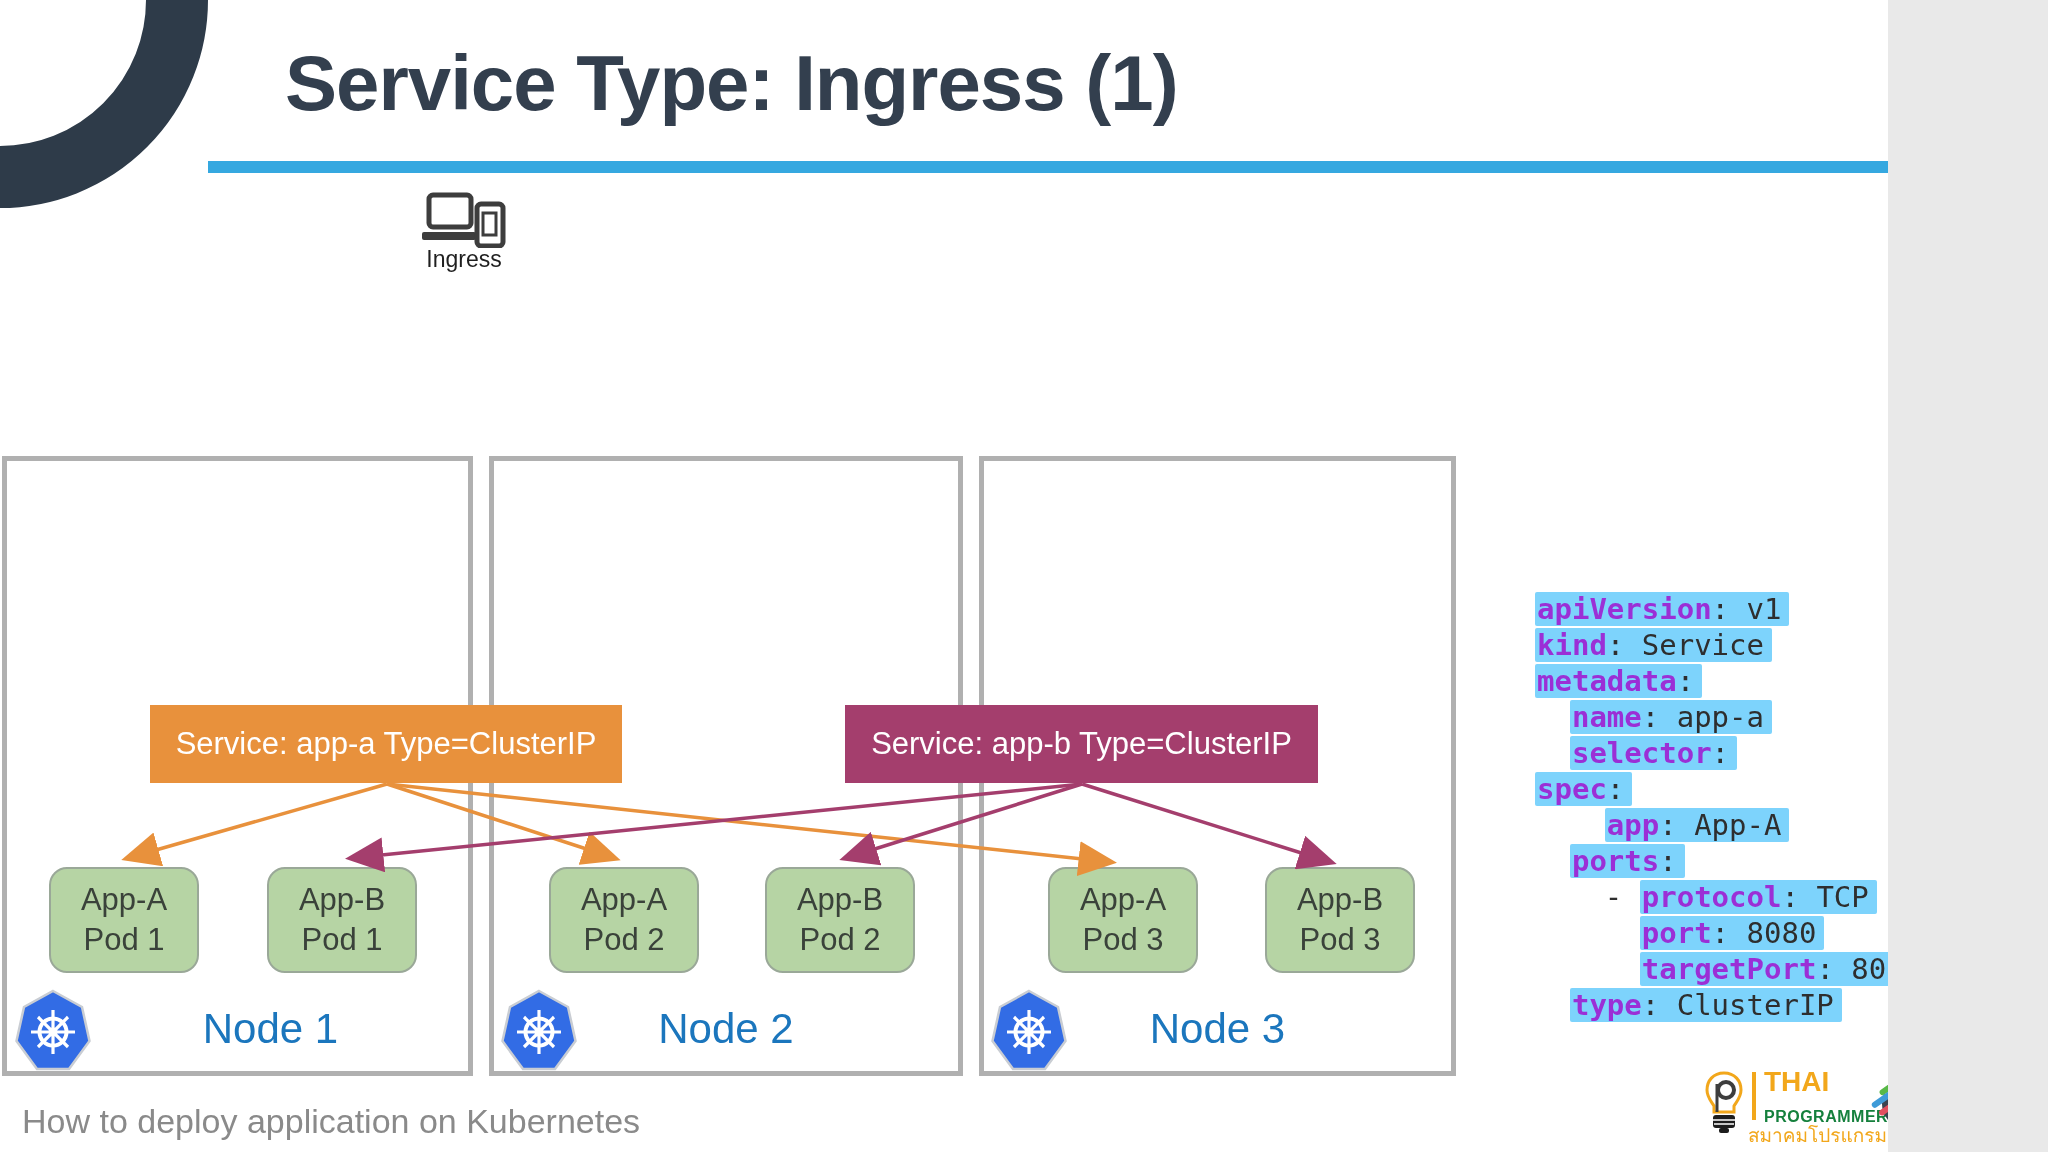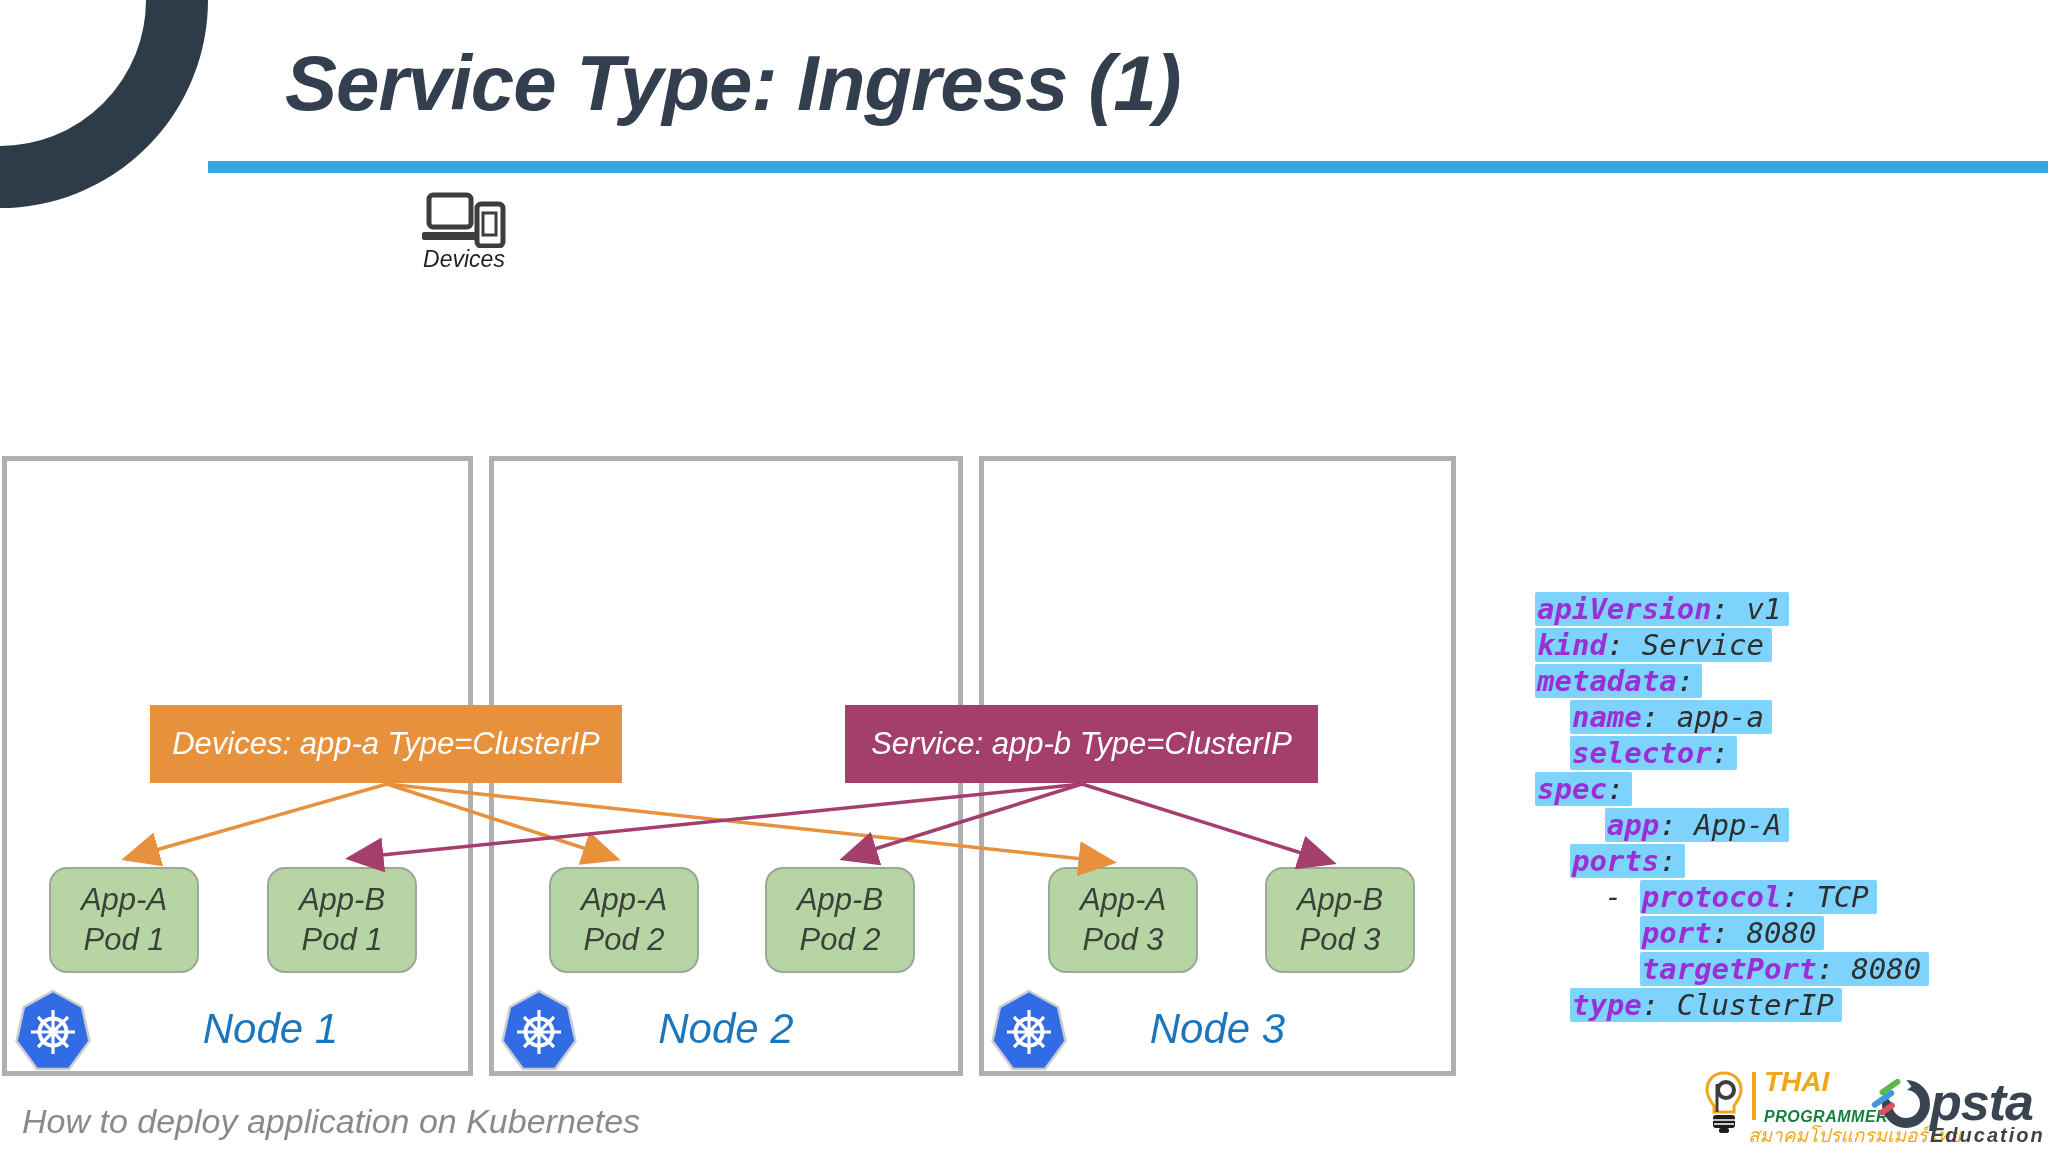--- a/index.html
+++ b/index.html
@@ -1,17 +1,17 @@
 <!DOCTYPE html>
 <html style="--c-ring: #2e3b49; --c-title: #333f4e; --c-accent-blue: #35a8e0; --c-service-a: #e8913c; --c-service-b: #a43e6d; --c-pod-fill: #b6d4a4; --c-pod-border: #9aa898; --c-node-border: #b0b0b0; --c-node-label: #1b76bd; --c-code-key: #9b2fd6; --c-code-val: #2e2e2e; --c-k8s-blue: #326ce5; --c-footer: #8a8a8a; --c-thai-amber: #f2a71b; --c-logo-dark: #3a4450;"><head>
 <meta charset="utf-8">
 <style>
   html,body{margin:0;padding:0;background:#e9e9e9;}
-  .slide{position:relative;width:2048px;height:1152px;background:#ffffff;overflow:hidden;
-         font-family:"Liberation Sans",sans-serif;font-style:italic;}
+  .slide{position:relative;width:1888px;height:1152px;background:#ffffff;overflow:hidden;
+         font-family:"Liberation Sans",sans-serif;}
 
   
   .corner-ring{position:absolute;left:-208px;top:-208px;width:416px;height:416px;
     box-sizing:border-box;border:62px solid var(--c-ring,#2e3b49);border-radius:50%;}
 
   
   .page-title{position:absolute;left:285px;top:38px;font-size:78px;font-weight:bold;
     color:var(--c-title,#333f4e);letter-spacing:-1px;white-space:nowrap;}
   .blue-rule{position:absolute;left:208px;top:161px;width:1840px;height:12px;
     background:var(--c-accent-blue,#35a8e0);}
@@ -97,21 +97,21 @@
 
   <div class="devices">
     <span>
       <svg width="86" height="56" viewBox="0 0 86 56">
         <rect x="8" y="3" width="42" height="32" rx="4" fill="none" stroke="#3d3d3d" stroke-width="5"></rect>
         <rect x="1" y="40" width="54" height="8" rx="2" fill="#3d3d3d"></rect>
         <rect x="56" y="12" width="26" height="42" rx="4" fill="#ffffff" stroke="#3d3d3d" stroke-width="5"></rect>
         <rect x="62" y="21" width="13" height="22" fill="none" stroke="#3d3d3d" stroke-width="3"></rect>
       </svg>
     </span>
-    <div class="devices-label">Devices</div>
+    <div class="devices-label">Ingress</div>
   </div>
 
   <div class="node node1"></div>
   <div class="node node2"></div>
   <div class="node node3"></div>
 
   <div class="pod a1">
     <div>App-A</div>
     <div>Pod 1</div>
   </div>
@@ -194,21 +194,21 @@
       <line x1="387" y1="784" x2="614" y2="858" marker-end="url(#ah-o)"></line>
       <line x1="387" y1="784" x2="1110" y2="862" marker-end="url(#ah-o)"></line>
     </g>
     <g style="stroke:var(--c-service-b,#a43e6d)" stroke-width="3.5" fill="none">
       <line x1="1082" y1="784" x2="352" y2="858" marker-end="url(#ah-p)"></line>
       <line x1="1082" y1="784" x2="846" y2="858" marker-end="url(#ah-p)"></line>
       <line x1="1082" y1="784" x2="1330" y2="862" marker-end="url(#ah-p)"></line>
     </g>
   </svg>
 
-  <div class="service service-a">Devices: app-a Type=ClusterIP</div>
+  <div class="service service-a">Service: app-a Type=ClusterIP</div>
   <div class="service service-b">Service: app-b Type=ClusterIP</div>
 
   <div class="code">
     <div class="code-line"><span class="pre"></span><span class="hl"><span class="key">apiVersion</span><span class="sep">: </span><span class="val">v1</span></span></div>
     <div class="code-line"><span class="pre"></span><span class="hl"><span class="key">kind</span><span class="sep">: </span><span class="val">Service</span></span></div>
     <div class="code-line"><span class="pre"></span><span class="hl"><span class="key">metadata</span><span class="sep">:</span><span class="val"></span></span></div>
     <div class="code-line"><span class="pre">  </span><span class="hl"><span class="key">name</span><span class="sep">: </span><span class="val">app-a</span></span></div>
     <div class="code-line"><span class="pre">  </span><span class="hl"><span class="key">selector</span><span class="sep">:</span><span class="val"></span></span></div>
     <div class="code-line"><span class="pre"></span><span class="hl"><span class="key">spec</span><span class="sep">:</span><span class="val"></span></span></div>
     <div class="code-line"><span class="pre">    </span><span class="hl"><span class="key">app</span><span class="sep">: </span><span class="val">App-A</span></span></div>

